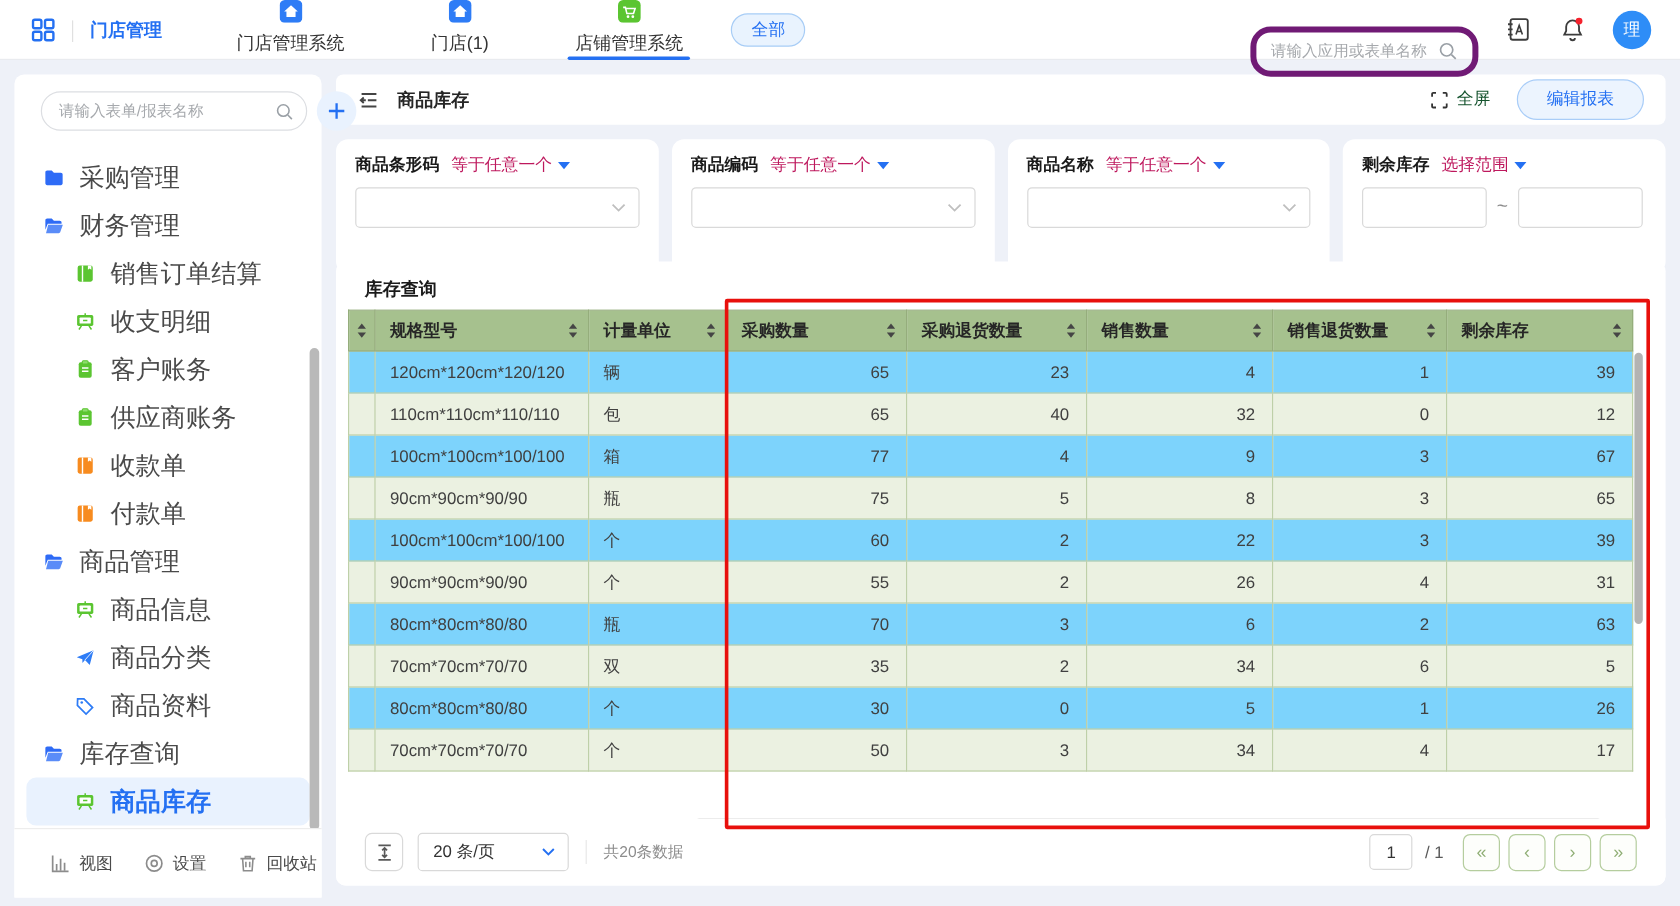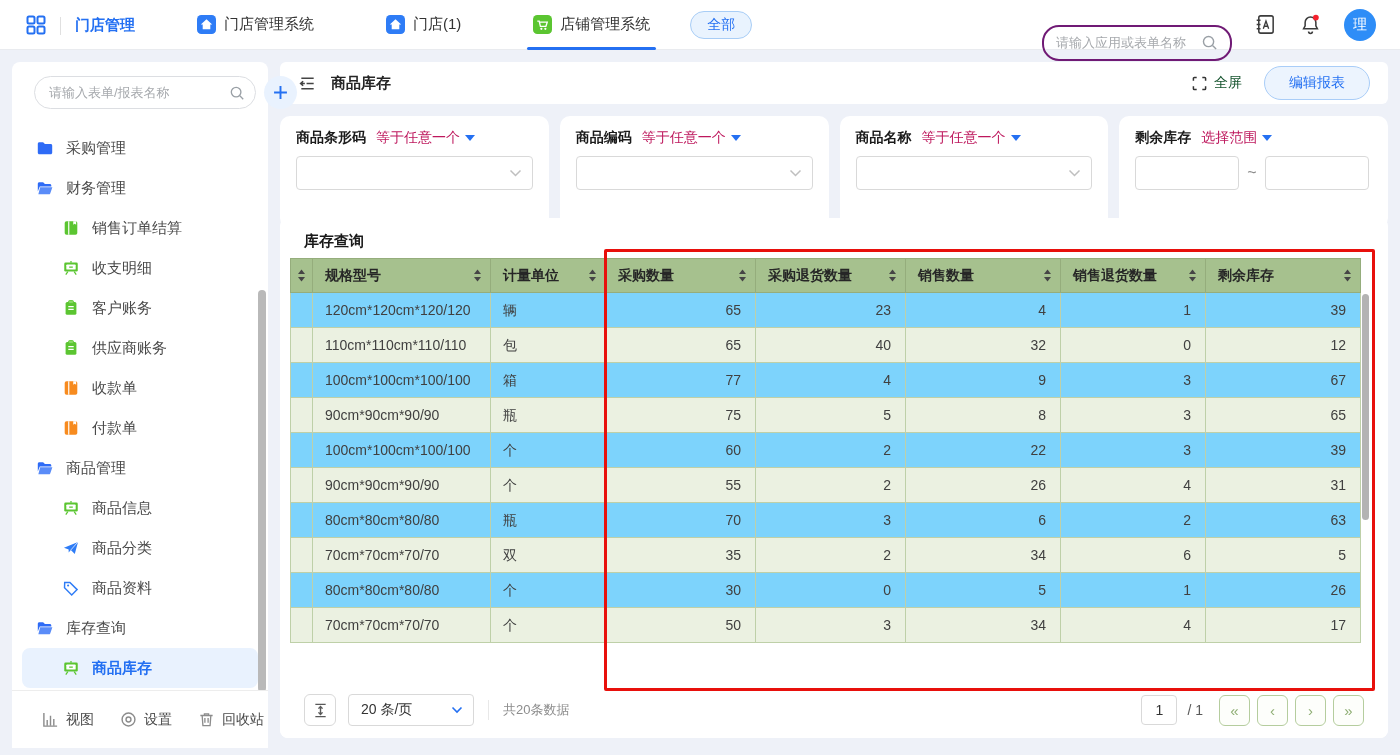--- a/index.html
+++ b/index.html
@@ -8,40 +8,40 @@
     font-family:"Liberation Sans","DejaVu Sans",sans-serif;
     background:#eef1f8; position:relative; color:#262626;
   }
   
   .topbar{position:absolute;left:0;top:0;width:1400px;height:50px;background:#fff;
     border-bottom:1px solid #e9ebef;display:flex;align-items:center;z-index:20;}
   .tb-left{display:flex;align-items:flex-end;gap:14px;padding-left:26px;}
   .tb-divider{width:1px;height:18px;background:#e0e0e0;}
   .workspace-name{color:#2470f2;font-size:15px;font-weight:600;}
   .tabs{display:flex;align-items:center;margin-left:62px;gap:72px;}
-  .tab{display:flex;align-items:center;gap:8px;font-size:15px;color:#333;height:50px;position:relative;cursor:pointer;}
+  .tab{display:flex;align-items:center;gap:8px;font-size:15px;color:#333;height:50px;position:relative;cursor:pointer;flex-direction:column;}
   .tab.active::after{content:"";position:absolute;left:-6px;right:-6px;bottom:0;height:3px;background:#2470f2;border-radius:2px;}
   .pill-all{margin-left:40px;padding:4px 16px;border:1px solid #a8cdf6;background:#e9f3fe;
     color:#2470f2;border-radius:15px;font-size:14px;cursor:pointer;}
   .tb-right{margin-left:auto;display:flex;align-items:center;gap:22px;padding-right:24px;}
-  .tb-search{width:190px;height:33px;border:2px solid #701a75;border-radius:17px;display:flex;align-items:center;padding:16px 12px;gap:6px;margin-top:36px;}
+  .tb-search{width:190px;height:33px;border:5px solid #701a75;border-radius:17px;display:flex;align-items:center;padding:16px 12px;gap:6px;margin-top:36px;}
   .tb-search input{border:none;outline:none;flex:1;font-size:13px;color:#333;background:transparent;min-width:0;}
   .tb-search input::placeholder{color:#a6a9ad;}
   .avatar{width:32px;height:32px;border-radius:50%;background:#2e8df7;color:#fff;font-size:14px;
     display:flex;align-items:center;justify-content:center;cursor:pointer;}
   .icon-btn{cursor:pointer;display:flex;align-items:center;}
   
   .sidebar{position:absolute;left:12px;top:62px;width:256px;height:686px;background:#fff;border-radius:8px 8px 0 0;z-index:5;}
   .sb-search-row{display:flex;align-items:center;gap:8px;padding:14px 18px 10px 22px;}
   .sb-search{flex:1;height:33px;border:1px solid #dcdee2;border-radius:17px;display:flex;align-items:center;padding:0 10px 0 14px;gap:4px;}
   .sb-search input{border:none;outline:none;flex:1;min-width:0;font-size:13px;background:transparent;}
   .sb-search input::placeholder{color:#a6a9ad;}
   .sb-add{width:33px;height:33px;border-radius:50%;background:#e9f2fe;display:flex;align-items:center;justify-content:center;cursor:pointer;flex:none;}
   .sb-menu{position:absolute;top:62px;bottom:58px;left:0;right:0;overflow:hidden;padding-top:4px;}
-  .sb-item{display:flex;align-items:center;gap:12px;height:40px;font-size:15px;color:#4a4a4a;cursor:pointer;margin:0 10px;border-radius:8px;padding-left:14px;}
+  .sb-item{display:flex;align-items:center;gap:12px;height:40px;font-size:21px;color:#4a4a4a;cursor:pointer;margin:0 10px;border-radius:8px;padding-left:14px;}
   .sb-item.level-1{padding-left:40px;}
   .sb-item.active{background:#e9f2fe;color:#2470f2;font-weight:700;}
   .sb-item .ic{display:flex;align-items:center;width:18px;justify-content:center;flex:none;}
   .sb-scrollbar{position:absolute;right:2px;top:228px;width:8px;height:402px;background:#b9b9b9;border-radius:4px;}
   .sb-footer{position:absolute;bottom:0;left:0;right:0;height:58px;border-top:1px solid #ededed;
     display:flex;align-items:center;gap:26px;padding-left:30px;font-size:14px;color:#4a4a4a;background:#fff;}
   .sb-footer .f-item{display:flex;align-items:center;gap:7px;cursor:pointer;}
   
   .main-toolbar{position:absolute;left:280px;top:62px;width:1108px;height:42px;background:#fff;border-radius:6px;
     display:flex;align-items:center;padding:0 18px;z-index:4;}

